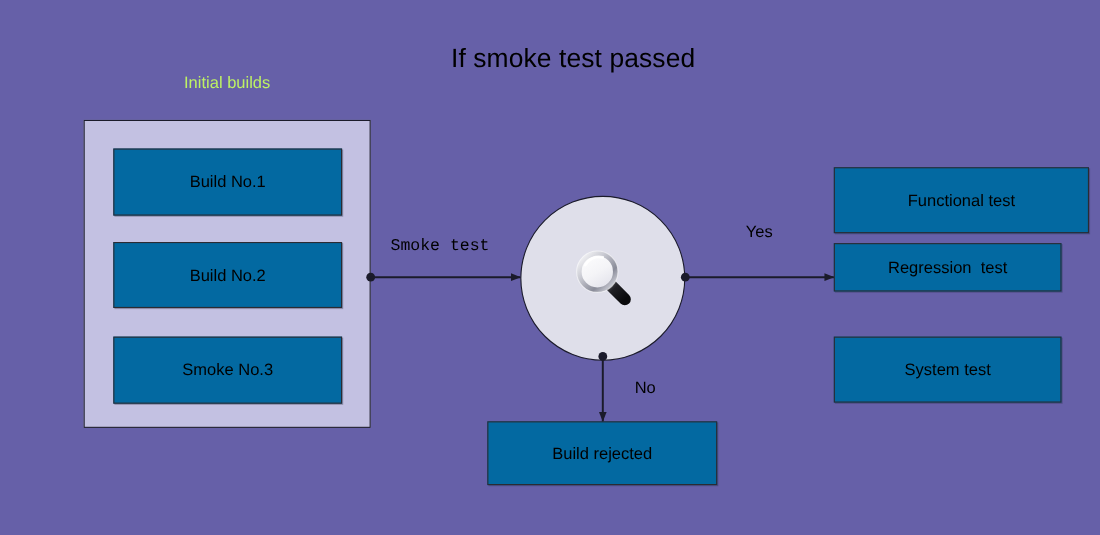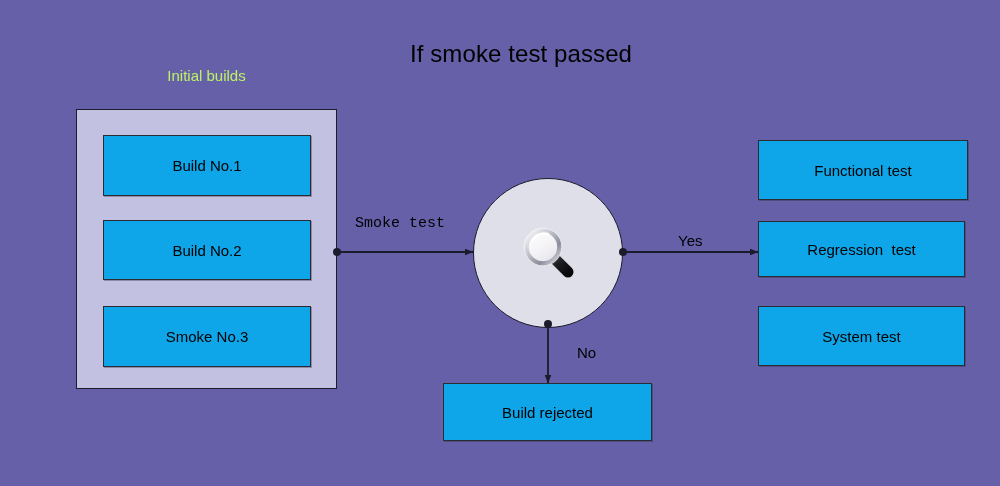--- a/index.html
+++ b/index.html
@@ -49,37 +49,37 @@
     left: 55px;
     top: 109px;
     width: 261px;
     height: 280px;
     background: #c3c1e2;
     border: 1.6px solid #1b1b2b;
     box-sizing: border-box;
   }
   .node-box {
     position: absolute;
-    background: #0ea5e9;
+    background: #0369a1;
     border: 1.4px solid #2b2b33;
     box-sizing: border-box;
     display: flex;
     align-items: center;
     justify-content: center;
     font-size: 15px;
     color: #000000;
     white-space: pre;
     box-shadow: 1px 1px 0 rgba(40,40,60,0.35);
   }
   .build-1 { left: 82px;  top: 135px; width: 208px; height: 61px; }
   .build-2 { left: 82px;  top: 220px; width: 208px; height: 60px; }
   .build-3 { left: 82px;  top: 306px; width: 208px; height: 61px; }
 
-  .test-functional { left: 737px; top: 140px; width: 210px; height: 60px; }
-  .test-regression { left: 737px; top: 221px; width: 207px; height: 56px; }
+  .test-functional { left: 737px; top: 152px; width: 232px; height: 60px; }
+  .test-regression { left: 737px; top: 221px; width: 207px; height: 44px; }
   .test-system     { left: 737px; top: 306px; width: 207px; height: 60px; }
 
   .rejected-box { left: 422px; top: 383px; width: 209px; height: 58px; }
 
   
   .decision-circle {
     position: absolute;
     left: 452px;
     top: 178px;
     width: 150px;
@@ -97,21 +97,21 @@
     height: 64px;
   }
   
   .edge-label {
     position: absolute;
     font-size: 15px;
     color: #000000;
     white-space: nowrap;
   }
   .label-smoke { left: 334px; top: 215px; font-family: Liberation Mono, monospace; }
-  .label-yes   { left: 657px; top: 232px; }
+  .label-yes   { left: 657px; top: 202px; }
   .label-no    { left: 556px; top: 344px; }
 
   svg.edges {
     position: absolute;
     left: 0;
     top: 0;
     width: 1000px;
     height: 486px;
     overflow: visible;
   }

